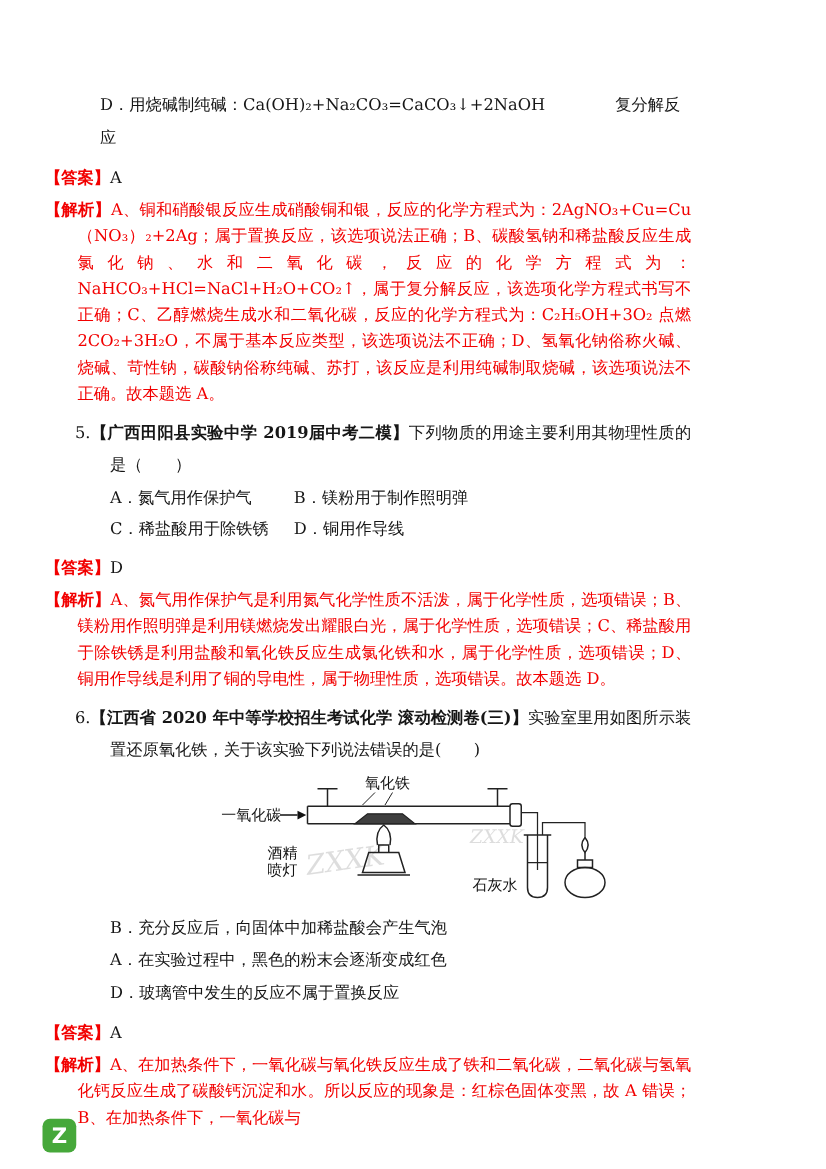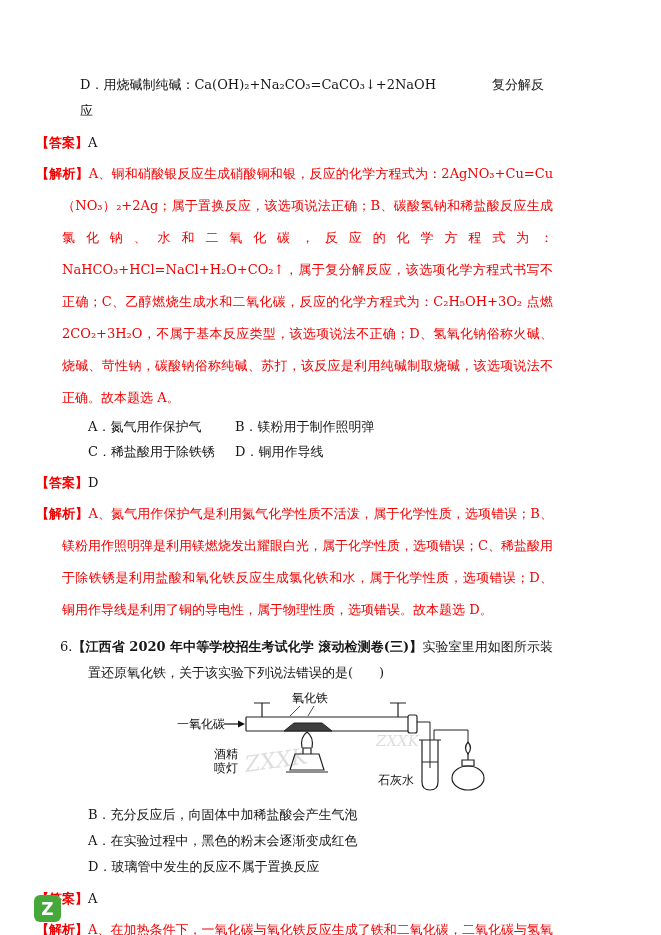--- a/index.html
+++ b/index.html
@@ -15,21 +15,21 @@
   .content{padding:72px 30px 0 36px;}
   p{margin:0;}
   .red{color:var(--red,#f20000);text-align:center;}
   .bold{font-weight:bold;}
   .line{line-height:26px;}
   .optd{margin-left:44px;}
   .rxtype{margin-left:56px;}
   .ans{margin-top:6px;line-height:26px;}
   .analysis{
     margin-top:2px;
-    line-height:32px;
+    line-height:21px;
     text-align:justify;
     padding-left:26px;
     text-indent:-26px;
   }
   .question{
     margin-top:8px;
     line-height:26px;
     padding-left:52px;
     text-indent:-28px;
     text-align:justify;
@@ -59,20 +59,23 @@
     </p>
 
     <p class="line ans">
       <span class="red bold">【答案】</span><span>A</span>
     </p>
 
     <p class="analysis red">
       <span class="bold">【解析】</span><span>A、铜和硝酸银反应生成硝酸铜和银，反应的化学方程式为：2AgNO₃+Cu=Cu（NO₃）₂+2Ag；属于置换反应，该选项说法正确；B、碳酸氢钠和稀盐酸反应生成氯化钠、水和二氧化碳，反应的化学方程式为：NaHCO₃+HCl=NaCl+H₂O+CO₂↑，属于复分解反应，该选项化学方程式书写不正确；C、乙醇燃烧生成水和二氧化碳，反应的化学方程式为：C₂H₅OH+3O₂ 点燃 2CO₂+3H₂O，不属于基本反应类型，该选项说法不正确；D、氢氧化钠俗称火碱、烧碱、苛性钠，碳酸钠俗称纯碱、苏打，该反应是利用纯碱制取烧碱，该选项说法不正确。故本题选 A。</span>
     </p>
 
+    <p class="question">
+      <span>5.</span><span class="bold">【广西田阳县实验中学 2019届中考二模】</span><span>下列物质的用途主要利用其物理性质的是（　　）</span>
+    </p>
     <p class="optrow">
       <span class="c1">A．氮气用作保护气</span>
       <span>B．镁粉用于制作照明弹</span>
     </p>
     <p class="optrow">
       <span class="c1">C．稀盐酸用于除铁锈</span>
       <span>D．铜用作导线</span>
     </p>
 
     <p class="line ans">

